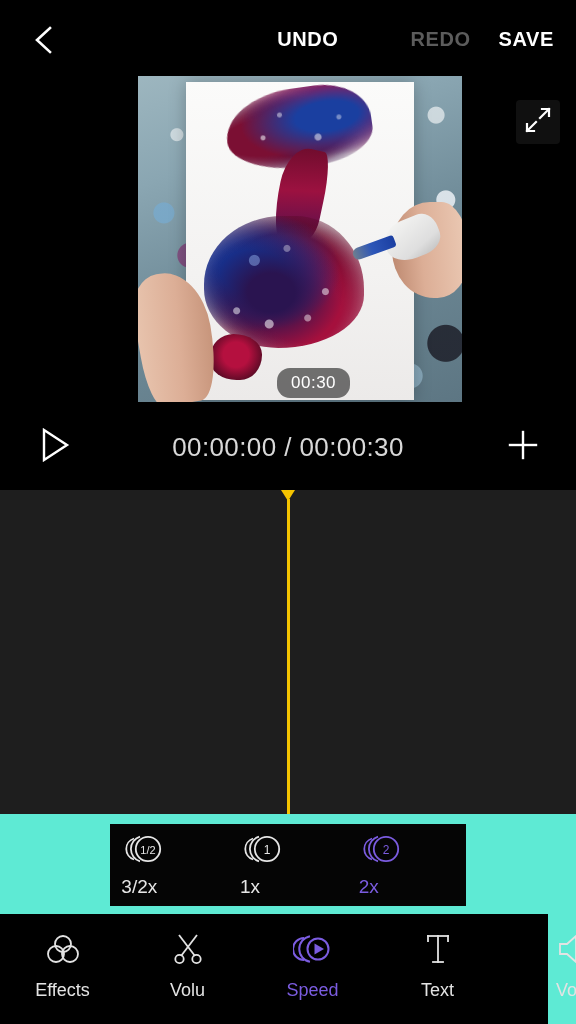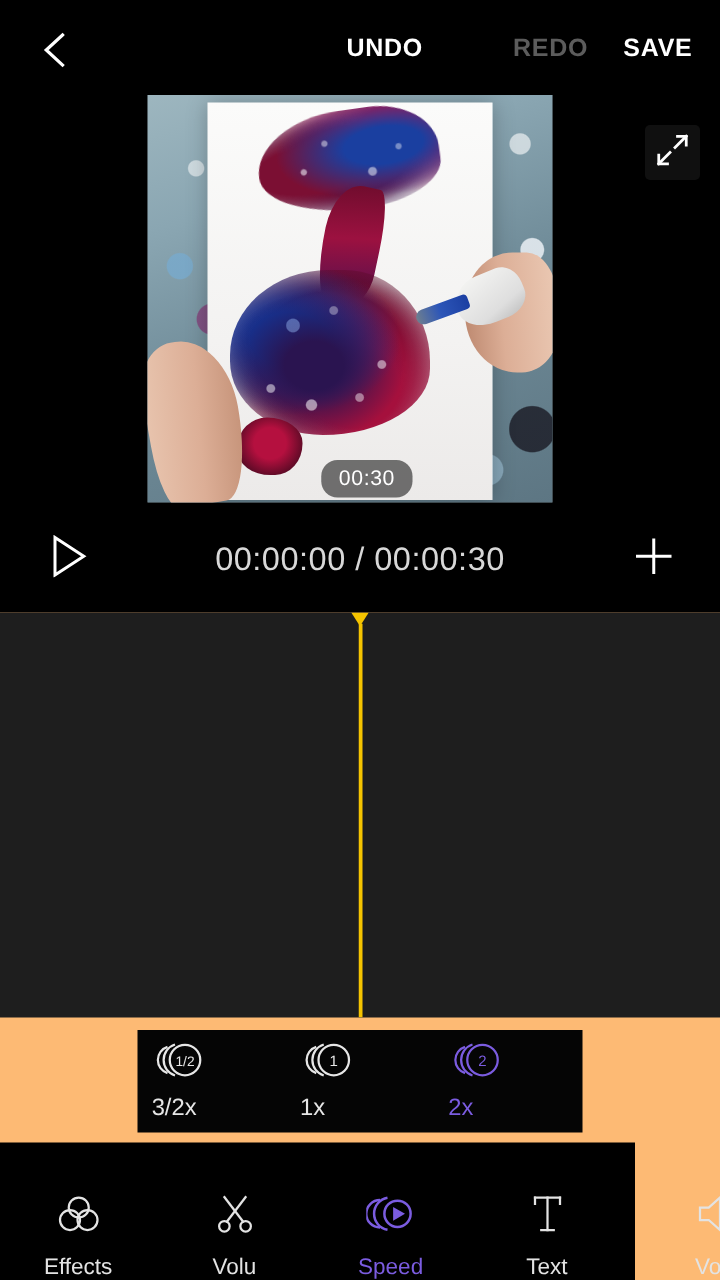--- a/index.html
+++ b/index.html
@@ -2,21 +2,21 @@
 <html><head>
 <meta charset="utf-8">
 <style>
   * { box-sizing: border-box; margin: 0; padding: 0; }
   html, body {
     width: 576px; height: 1024px;
     background: #000;
     font-family: "Liberation Sans", sans-serif;
     overflow: hidden;
   }
-  #app { position: relative; width: 576px; height: 1024px; background: #fdba74; text-decoration: underline; }
+  #app { position: relative; width: 576px; height: 1024px; background: #5eead4; text-decoration: underline; }
 
   
   .topbar {
     position: absolute; left: 0; top: 0; width: 576px; height: 78px;
     background: #000;
   }
   .back-btn {
     position: absolute; left: 18px; top: 14px; width: 52px; height: 52px;
     display: flex; align-items: center; justify-content: center;
   }
@@ -31,21 +31,21 @@
   .act-undo { color: #ffffff; }
   .act-redo { color: #5c5c5c; margin-left: 44px; }
   .act-save { color: #ffffff; }
 
   
   .preview-stage {
     position: absolute; left: 0; top: 76px; width: 576px; height: 328px;
     background: #000;
   }
   .video-frame {
-    position: absolute; left: 118px; top: 0; width: 324px; height: 326px;
+    position: absolute; left: 138px; top: 0; width: 324px; height: 326px;
     overflow: hidden;
     background: #6d7f86;
   }
   
   .vf-bg {
     position: absolute; inset: 0;
     background:
       radial-gradient(circle at 12% 18%, rgba(255,255,255,.55) 0 6px, transparent 7px),
       radial-gradient(circle at 22% 9%,  rgba(30,30,40,.75) 0 5px, transparent 6px),
       radial-gradient(circle at 8% 42%,  rgba(120,170,205,.8) 0 10px, transparent 11px),
@@ -204,23 +204,23 @@
   .speed-opt {
     display: flex; flex-direction: column; align-items: flex-start; gap: 7px;
     width: 96px;
   }
   .speed-opt .lbl { font-size: 19px; }
   .sp-inactive .lbl { color: #e6e6e6; }
   .sp-active .lbl { color: #7b5ce0; }
 
   
   .toolbar {
-    position: absolute; left: 0; top: 914px; width: 508px; height: 110px;
+    position: absolute; left: 0; top: 914px; width: 548px; height: 110px;
     background: #000;
-    display: flex; align-items: flex-end; padding-top: 18px;
+    display: flex; align-items: flex-start; padding-top: 18px;
   }
   .tool {
     flex: 0 0 125px;
     display: flex; flex-direction: column; align-items: center; gap: 10px;
   }
   .tool .tl-lbl { font-size: 18px; color: #e3e3e3; white-space: nowrap; }
   .tool.active .tl-lbl { color: #7b5ce0; }
   .tool-volume { flex: 0 0 125px; align-items: center; overflow: hidden; }
   .tool-volume .tl-lbl { margin-left: 22px; }
 </style>

